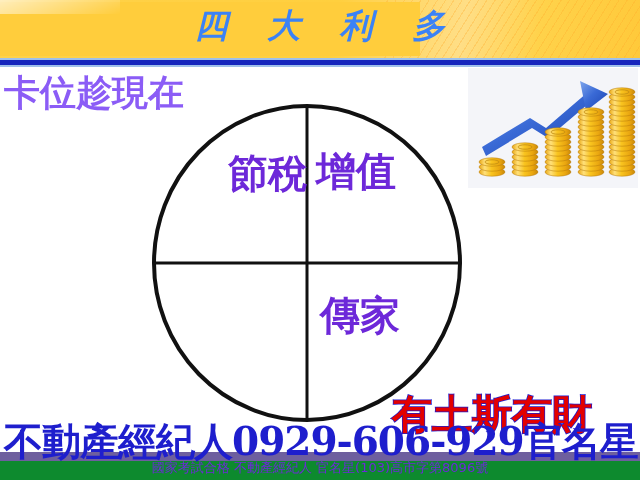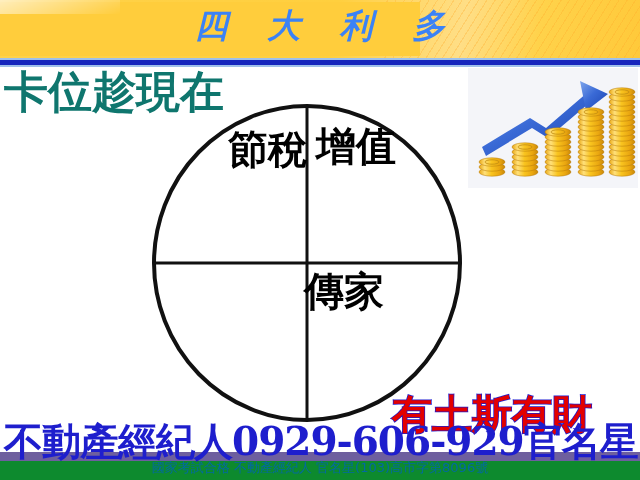--- a/index.html
+++ b/index.html
@@ -75,23 +75,23 @@
     left: 0; top: 60px;
     width: 640px; height: 5px;
     background: #1626bd;
   }
 
   
   #headline-left {
     position: absolute;
     left: 4px; top: 68px;
     font-family: "DejaVu Serif", "Liberation Serif", serif;
-    font-size: 44px;
-    font-weight: bold;
-    color: #0f766e;
+    font-size: 36px;
+    font-weight: bold;
+    color: #8b5cf6;
     letter-spacing: 0px;
     white-space: nowrap;
     line-height: 48px;
   }
 
   
   #growth-image {
     position: absolute;
     left: 468px; top: 68px;
     width: 170px; height: 120px;
@@ -107,29 +107,30 @@
     width: 314px; height: 320px;
   }
   #circle-diagram svg { display: block; }
   .quad {
     position: absolute;
     width: 78px;
     text-align: center;
     font-family: "DejaVu Serif", "Liberation Serif", serif;
     font-size: 40px;
     font-weight: bold;
-    color: #000000;
+    color: #6d28d9;
     line-height: 48px;
     letter-spacing: 0;
     white-space: nowrap;
+    margin-top: 24px;
   }
   #quad-tl { left: 78px;  top: 22px; }
-  #quad-tr { left: 166px; top: 20px; font-family: Liberation Serif, serif; }
+  #quad-tr { left: 166px; top: 20px; }
   #quad-bl { left: 78px;  top: 164px; }
-  #quad-br { left: 154px; top: 164px; }
+  #quad-br { left: 170px; top: 164px; }
 
   
   #headline-right {
     position: absolute;
     left: 392px; top: 392px;
     font-family: "DejaVu Serif", "Liberation Serif", serif;
     font-size: 40px;
     font-weight: bold;
     color: #e30000;
     line-height: 44px;
@@ -151,21 +152,21 @@
     width: 640px; height: 9px;
     background: #6e5f9e;
   }
   #footer-fine {
     position: absolute;
     left: 0; top: 459px;
     width: 640px;
     text-align: center;
     font-family: "DejaVu Sans", "Liberation Sans", sans-serif;
     font-size: 13px;
-    color: #0369a1;
+    color: #6d28d9;
     line-height: 18px;
     white-space: nowrap;
   }
 
   
   #contact-line {
     position: absolute;
     left: 4px; top: 418px;
     width: 636px;
     font-family: "DejaVu Serif", "Liberation Serif", serif;

